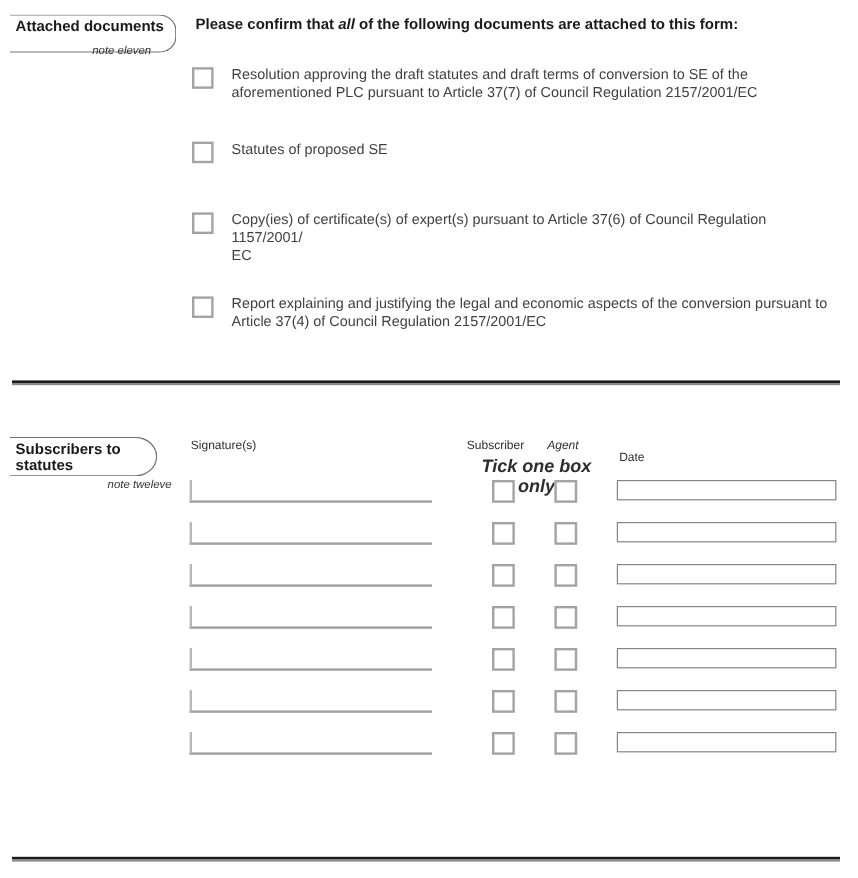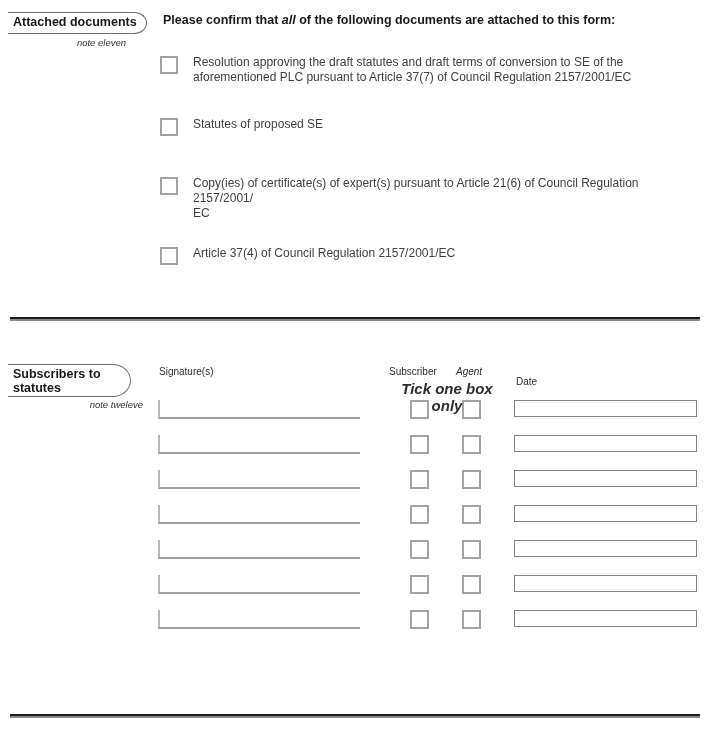--- a/index.html
+++ b/index.html
@@ -6,21 +6,21 @@
   .page{
     position:relative;width:715px;height:732px;background:#ffffff;
     font-family:"Liberation Sans",sans-serif;color:#1a1a1a;overflow:hidden;
     margin:0 auto;
   }
   
   .tab{
     position:absolute;left:8px;border:1.4px solid #6f6f6f;border-left:none;
     background:#fff;box-sizing:border-box;
   }
-  .tab1{top:12px;width:139px;height:22px;border-radius:0 15px 15px 0/0 13px 13px 0;}
+  .tab1{top:12px;width:139px;height:32px;border-radius:0 15px 15px 0/0 13px 13px 0;}
   .tab1 .tab-text{font-weight:bold;font-size:12.5px;line-height:19px;padding-left:5px;white-space:nowrap;}
   .tab2{top:364px;width:123px;height:33px;border-radius:0 20px 20px 0/0 18px 18px 0;}
   .tab2 .tab-text{font-weight:bold;font-size:12.5px;line-height:14px;padding:2px 0 17px 5px;}
   .note{
     position:absolute;font-style:italic;font-size:9.5px;color:#333;text-align:right;
   }
   .note1{left:8px;top:37px;width:118px;}
   .note2{left:20px;top:399px;width:123px;}
   
   .instruction{
@@ -93,28 +93,29 @@
   <div class="check-item ci2">
     <div class="checkbox"></div>
     <div class="check-text">
       <div>Statutes of proposed SE</div>
     </div>
   </div>
 
   <div class="check-item ci3">
     <div class="checkbox"></div>
     <div class="check-text">
-      <div>Copy(ies) of certificate(s) of expert(s) pursuant to Article 21(6) of Council Regulation 2157/2001/</div>
+      <div>Copy(ies) of certificate(s) of expert(s) pursuant to Article 37(6) of Council Regulation 1157/2001/</div>
       <div>EC</div>
     </div>
   </div>
 
   <div class="check-item ci4">
     <div class="checkbox"></div>
     <div class="check-text">
+      <div>Report explaining and justifying the legal and economic aspects of the conversion pursuant to</div>
       <div>Article 37(4) of Council Regulation 2157/2001/EC</div>
     </div>
   </div>
 
   <div class="divider divider1"></div>
 
   <div class="tab tab2">
     <div class="tab-text">
       <div>Subscribers to</div>
       <div>statutes</div>

